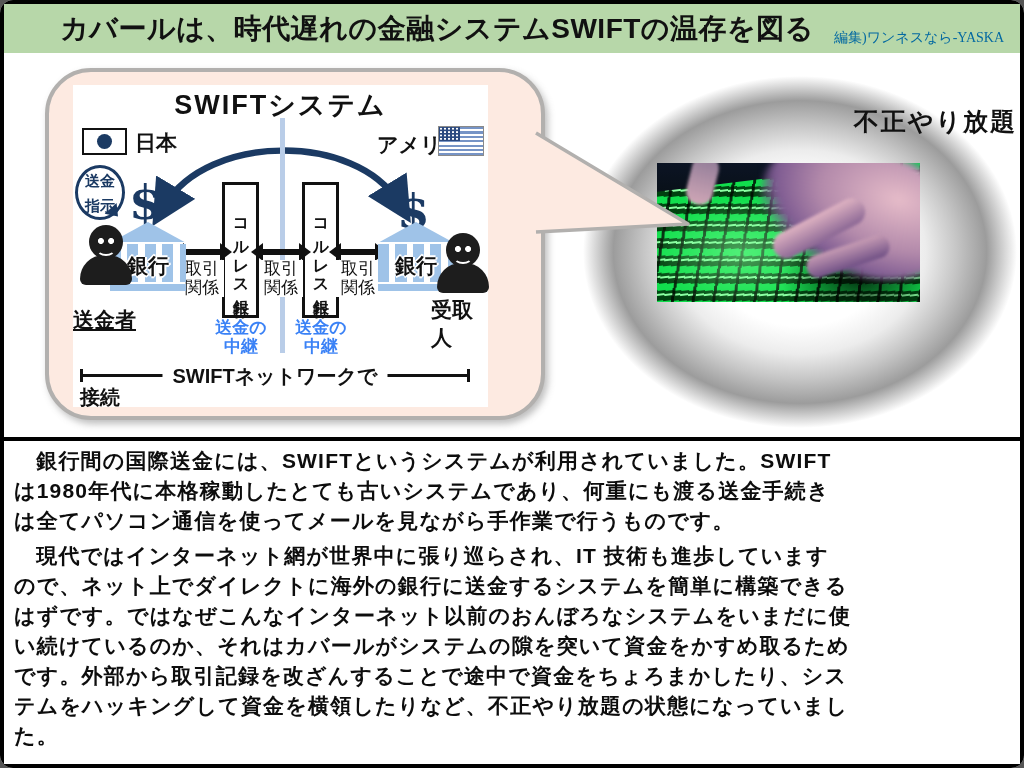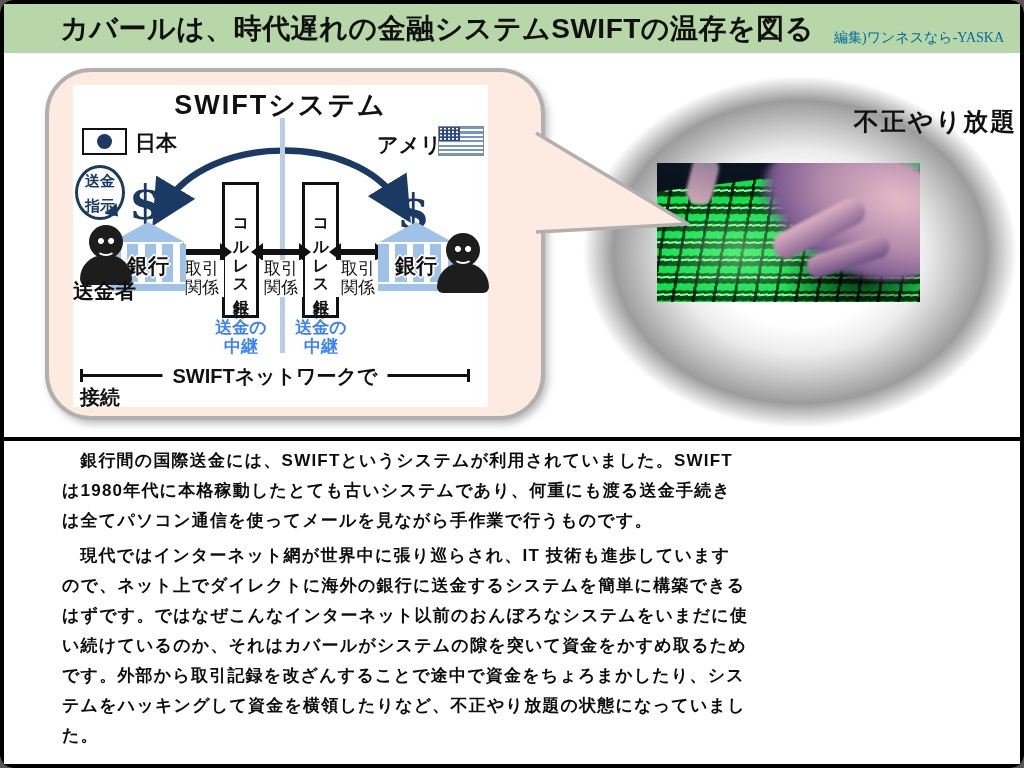--- a/index.html
+++ b/index.html
@@ -118,42 +118,42 @@
   .person.receiver{left:362px;top:148px;}
   .p-head{position:relative;width:34px;height:34px;border-radius:50%;margin:0 auto;
           background:radial-gradient(circle at 35% 47%,#fff 2.6px,rgba(0,0,0,0) 3.4px),
                      radial-gradient(circle at 65% 47%,#fff 2.6px,rgba(0,0,0,0) 3.4px),#1d1d1d;}
   .p-head::after{content:"";position:absolute;left:50%;top:52%;width:15px;height:9px;
                  transform:translateX(-50%);border:2.5px solid rgba(0,0,0,0);
                  border-bottom:2.5px solid #fff;border-radius:50%;}
   .p-body{width:52px;height:30px;margin:-4px auto 0;background:#1d1d1d;border-radius:24px 24px 6px 6px;}
 
   .actor-label{position:absolute;font-size:21px;font-weight:bold;}
-  .actor-label.sender{left:0px;top:192px;}
+  .actor-label.sender{left:0px;top:221px;text-decoration:underline;}
   .actor-label.receiver{left:358px;top:211px;}
 
   .relay{position:absolute;top:233px;width:70px;text-align:center;font-size:17px;font-weight:bold;
          color:#3b82f6;line-height:19px;white-space:pre-line;}
   .relay.ra{left:133px;}
   .relay.rb{left:213px;}
 
   .bracket{position:absolute;left:7px;top:284px;width:390px;height:13px;
            border-left:3px solid #111;border-right:3px solid #111;
            background:linear-gradient(#111,#111) 0 5px/100% 3px no-repeat;padding-left:16px;}
   .bracket-label{position:absolute;left:50%;top:-6px;transform:translateX(-50%);background:#fff;
                  padding:0 10px;font-size:20px;font-weight:bold;white-space:nowrap;}
   .connect-label{position:absolute;left:7px;width:390px;top:299px;text-align:left;
                  font-size:20px;font-weight:bold;}
 
   
   .separator{position:absolute;left:0;right:0;top:437px;height:4px;background:#000;z-index:7;}
   .body-text{position:absolute;left:4px;right:4px;top:441px;bottom:4px;background:#fff;
              padding:5px 10px 0;z-index:7;}
-  .para{font-size:17px;font-weight:600;line-height:30px;letter-spacing:1.2px;color:#0d0d0d;
-        white-space:pre-line;margin-left:48px;}
+  .para{font-size:21px;font-weight:600;line-height:30px;letter-spacing:1.2px;color:#0d0d0d;
+        white-space:pre-line;}
   .para + .para{margin-top:5px;}
 </style>
 </head>
 <body>
 
 <div class="slide">
 
   <div class="header">
     <span class="header-title">カバールは、時代遅れの金融システムSWIFTの温存を図る</span>
     <span class="credit">編集)ワンネスなら-YASKA</span>
@@ -241,20 +241,21 @@
       <div class="person sender">
         <div class="p-head"></div>
         <div class="p-body"></div>
       </div>
       <div class="person receiver">
         <div class="p-head"></div>
         <div class="p-body"></div>
       </div>
 
       <span class="actor-label sender">送金者</span>
+      <span class="actor-label receiver">受取人</span>
 
       <div class="relay ra">送金の
 中継</div>
       <div class="relay rb">送金の
 中継</div>
 
       <div class="bracket">
         <span class="bracket-label">SWIFTネットワークで</span>
       </div>
       <div class="connect-label">接続</div>

